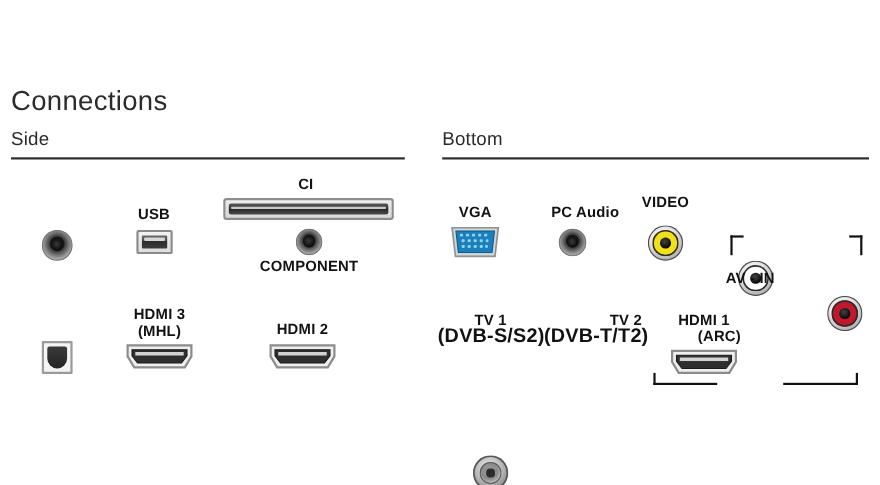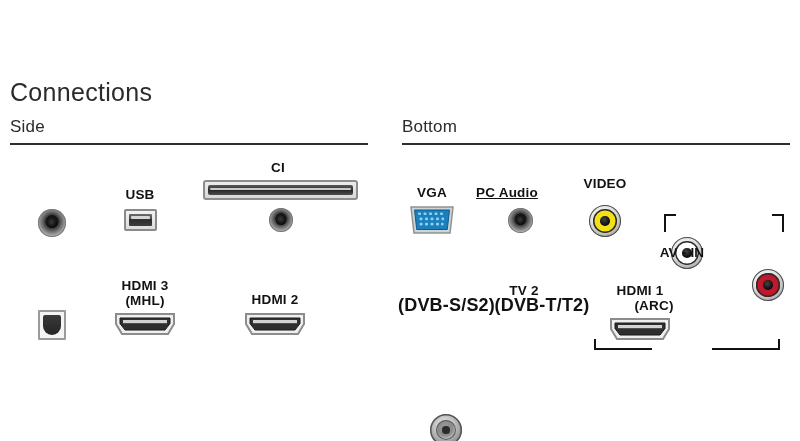--- a/index.html
+++ b/index.html
@@ -177,20 +177,21 @@
   <div class="conn usb" style="left:124px;top:209px;width:33px;height:22px;">
       <div class="usb-inner"></div>
     </div>
 
   <div class="lbl" style="left:248px;top:160px;width:60px;">CI</div>
   <div class="conn ci" style="left:203px;top:180px;width:155px;height:20px;">
       <div class="ci-inner"></div>
     </div>
 
   <div class="conn jack" style="left:269px;top:208px;width:24px;height:24px;"></div>
+  <div class="lbl" style="left:228px;top:234px;width:106px;">COMPONENT</div>
 
   <div class="conn spdif" style="left:38px;top:310px;width:28px;height:30px;">
       <div class="spdif-inner"></div>
     </div>
 
   <div class="lbl" style="left:102px;top:278px;width:86px;">HDMI 3</div>
   <div class="lbl" style="left:102px;top:293px;width:86px;">(MHL)</div>
   <div class="hdmi" style="left:113px;top:311px;">
     <svg width="64" height="26" viewBox="0 0 64 26">
       <path d="M3 3 H61 V13 L55 23 H9 L3 13 Z" fill="#efefef" stroke="#8c8c8c" stroke-width="2"></path>
@@ -229,21 +230,21 @@
         <rect x="34.5" y="14.6" width="2.6" height="2.6" rx="1"></rect>
         <rect x="12.6" y="19.8" width="3" height="2.6" rx="1"></rect>
         <rect x="18" y="19.8" width="3" height="2.6" rx="1"></rect>
         <rect x="23.5" y="19.8" width="3" height="2.6" rx="1"></rect>
         <rect x="29" y="19.8" width="3" height="2.6" rx="1"></rect>
         <rect x="34" y="19.8" width="2.6" height="2.6" rx="1"></rect>
       </g>
     </svg>
   </div>
 
-  <div class="lbl" style="left:465px;top:185px;width:84px;text-decoration:underline;">PC Audio</div>
+  <div class="lbl" style="left:490px;top:185px;width:84px;">PC Audio</div>
   <div class="conn jack" style="left:508px;top:208px;width:25px;height:25px;"></div>
 
   <div class="lbl" style="left:570px;top:176px;width:70px;">VIDEO</div>
   <div class="conn rca" style="left:589px;top:205px;width:32px;height:32px;">
     <span class="ring1"></span>
     <span class="ring2" style="background:#f2e018;"></span>
     <span class="ring3" style="background:#f2e018;"></span>
     <span class="pin"></span>
   </div>
 
@@ -269,27 +270,28 @@
   </div>
 
   <div class="brk">
     <span style="left:594px;top:243px;width:2px;height:11px;"></span>
     <span style="left:594px;top:252px;width:58px;height:2px;"></span>
     <span style="left:712px;top:252px;width:68px;height:2px;"></span>
     <span style="left:778px;top:243px;width:2px;height:11px;"></span>
   </div>
   <div class="lbl" style="left:650px;top:245px;width:64px;">AV - IN</div>
 
+  <div class="lbl" style="left:398px;top:283px;width:96px;">TV 1</div>
   <div class="lbl sm" style="left:398px;top:298px;width:96px;">(DVB-S/S2)</div>
   <div class="conn coax" style="left:430px;top:318px;width:32px;height:32px;">
     <span class="c-in"></span>
       <span class="c-pin"></span>
   </div>
 
-  <div class="lbl" style="left:473px;top:283px;width:102px;">TV 2</div>
+  <div class="lbl" style="left:518px;top:283px;width:102px;">TV 2</div>
   <div class="lbl sm" style="left:491px;top:298px;width:102px;">(DVB-T/T2)</div>
 
   <div class="lbl" style="left:594px;top:283px;width:92px;">HDMI 1</div>
   <div class="lbl" style="left:608px;top:298px;width:92px;">(ARC)</div>
   <div class="hdmi" style="left:608px;top:316px;">
     <svg width="64" height="26" viewBox="0 0 64 26">
       <path d="M3 3 H61 V13 L55 23 H9 L3 13 Z" fill="#efefef" stroke="#8c8c8c" stroke-width="2"></path>
       <path d="M7 7 H57 V12.5 L52 19 H12 L7 12.5 Z" fill="#2f2f2f" stroke="#1a1a1a" stroke-width="1"></path>
       <rect x="10" y="9" width="44" height="3.2" fill="#d3d3d3"></rect>
     </svg>

